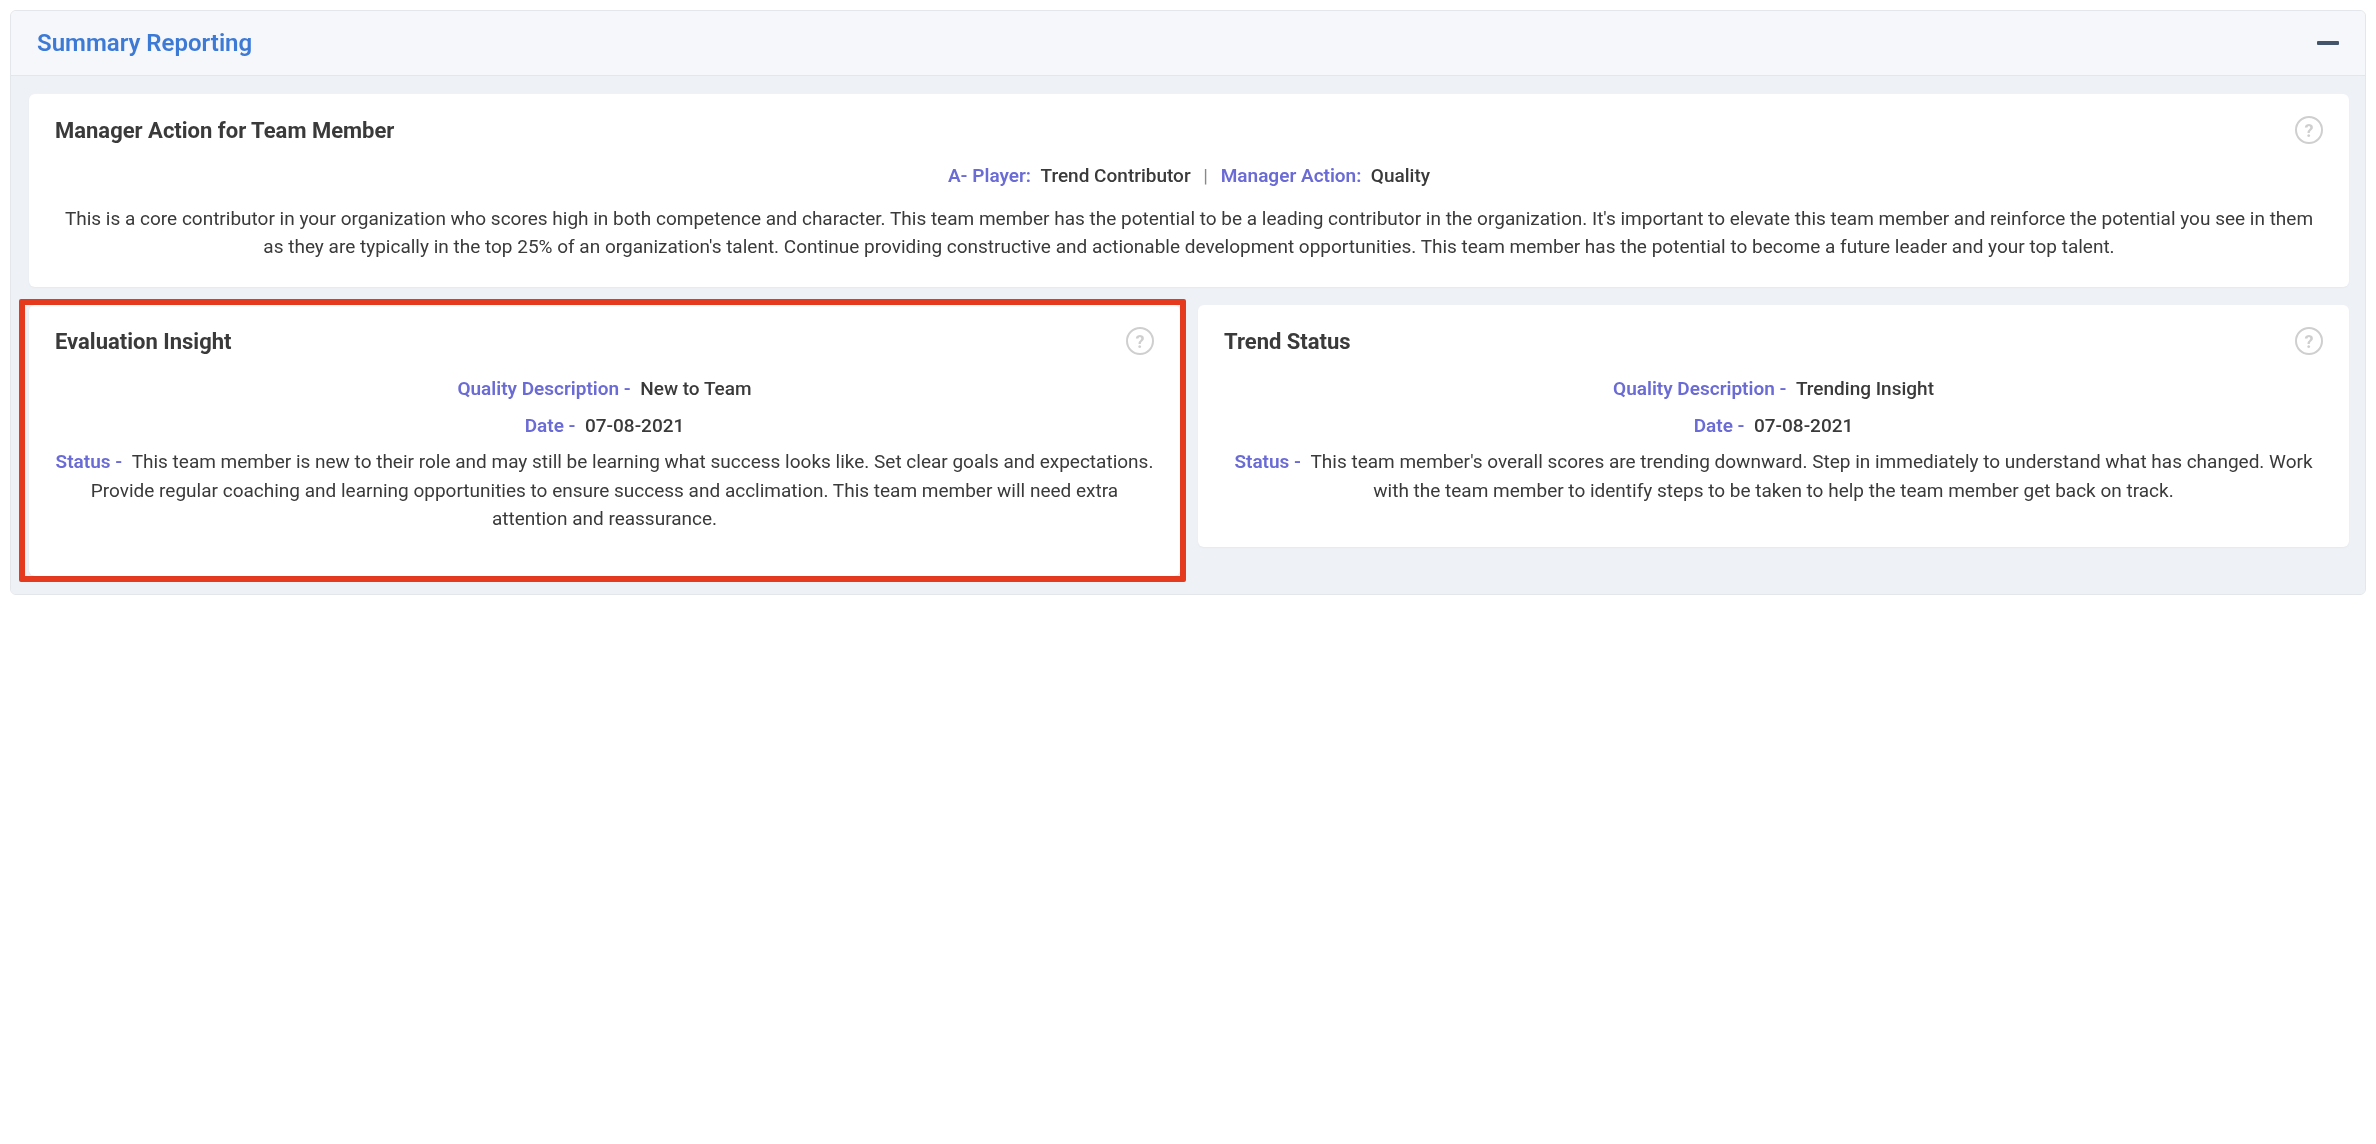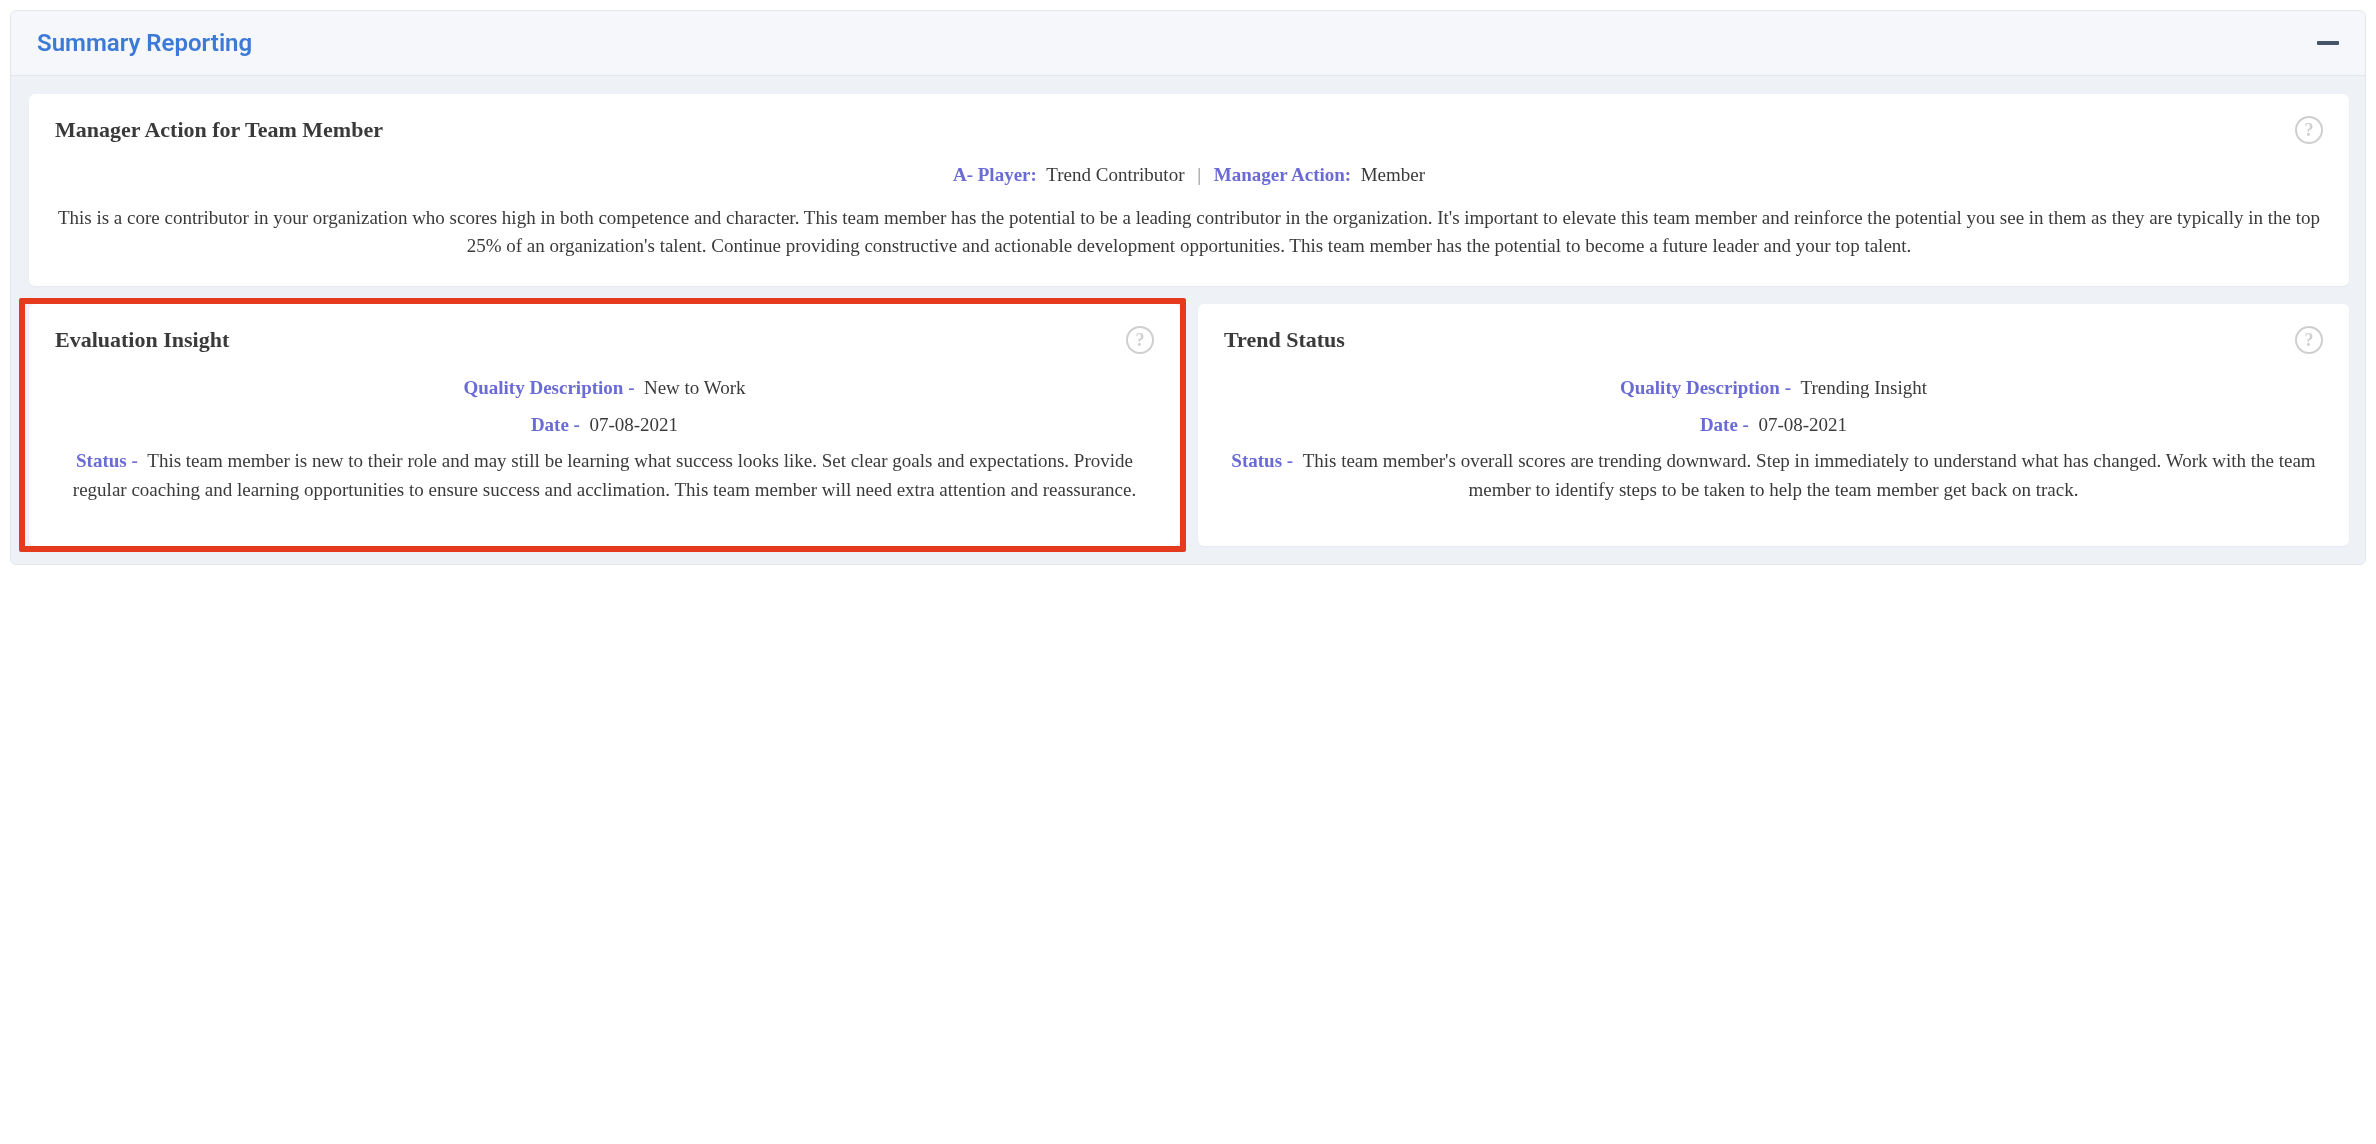--- a/index.html
+++ b/index.html
@@ -39,21 +39,20 @@
   .panel-body {
     padding: 18px 16px 18px 18px;
     background: #eef1f6;
   }
   .card {
     background: #ffffff;
     border-radius: 6px;
     padding: 22px 26px 26px 26px;
     box-shadow: 0 1px 2px rgba(0,0,0,0.04);
     position: relative;
-    font-family: Liberation Serif, serif;
   }
   .card-top { margin-bottom: 18px; }
   .card-header {
     display: flex;
     align-items: center;
     justify-content: space-between;
     margin-bottom: 20px;
   }
   .card-title {
     font-size: 22px;
@@ -130,37 +129,37 @@
     <div class="card card-top">
       <div class="card-header">
         <div class="card-title">Manager Action for Team Member</div>
         <span class="help-icon">?</span>
       </div>
       <div class="summary-line">
         <span class="label">A- Player:</span>
         &nbsp;<span class="value">Trend Contributor</span>
         <span class="divider">|</span>
         <span class="label">Manager Action:</span>
-        &nbsp;<span class="value">Member</span>
+        &nbsp;<span class="value">Quality</span>
       </div>
       <div class="body-text">This is a core contributor in your organization who scores high in both competence and character. This team member has the potential to be a leading contributor in the organization. It's important to elevate this team member and reinforce the potential you see in them as they are typically in the top 25% of an organization's talent. Continue providing constructive and actionable development opportunities. This team member has the potential to become a future leader and your top talent.</div>
     </div>
 
     <div class="two-col">
 
       <div class="col">
         <div class="highlight-box"></div>
         <div class="card">
           <div class="card-header">
             <div class="card-title">Evaluation Insight</div>
             <span class="help-icon">?</span>
           </div>
           <div class="kv-line">
             <span class="label">Quality Description -</span>
-            &nbsp;<span class="value">New to Work</span>
+            &nbsp;<span class="value">New to Team</span>
           </div>
           <div class="kv-line">
             <span class="label">Date -</span>
             &nbsp;<span class="value">07-08-2021</span>
           </div>
           <div class="kv-line body-text">
             <span class="label">Status -</span>
             &nbsp;<span class="status-text">This team member is new to their role and may still be learning what success looks like. Set clear goals and expectations. Provide regular coaching and learning opportunities to ensure success and acclimation. This team member will need extra attention and reassurance.</span>
           </div>
         </div>

